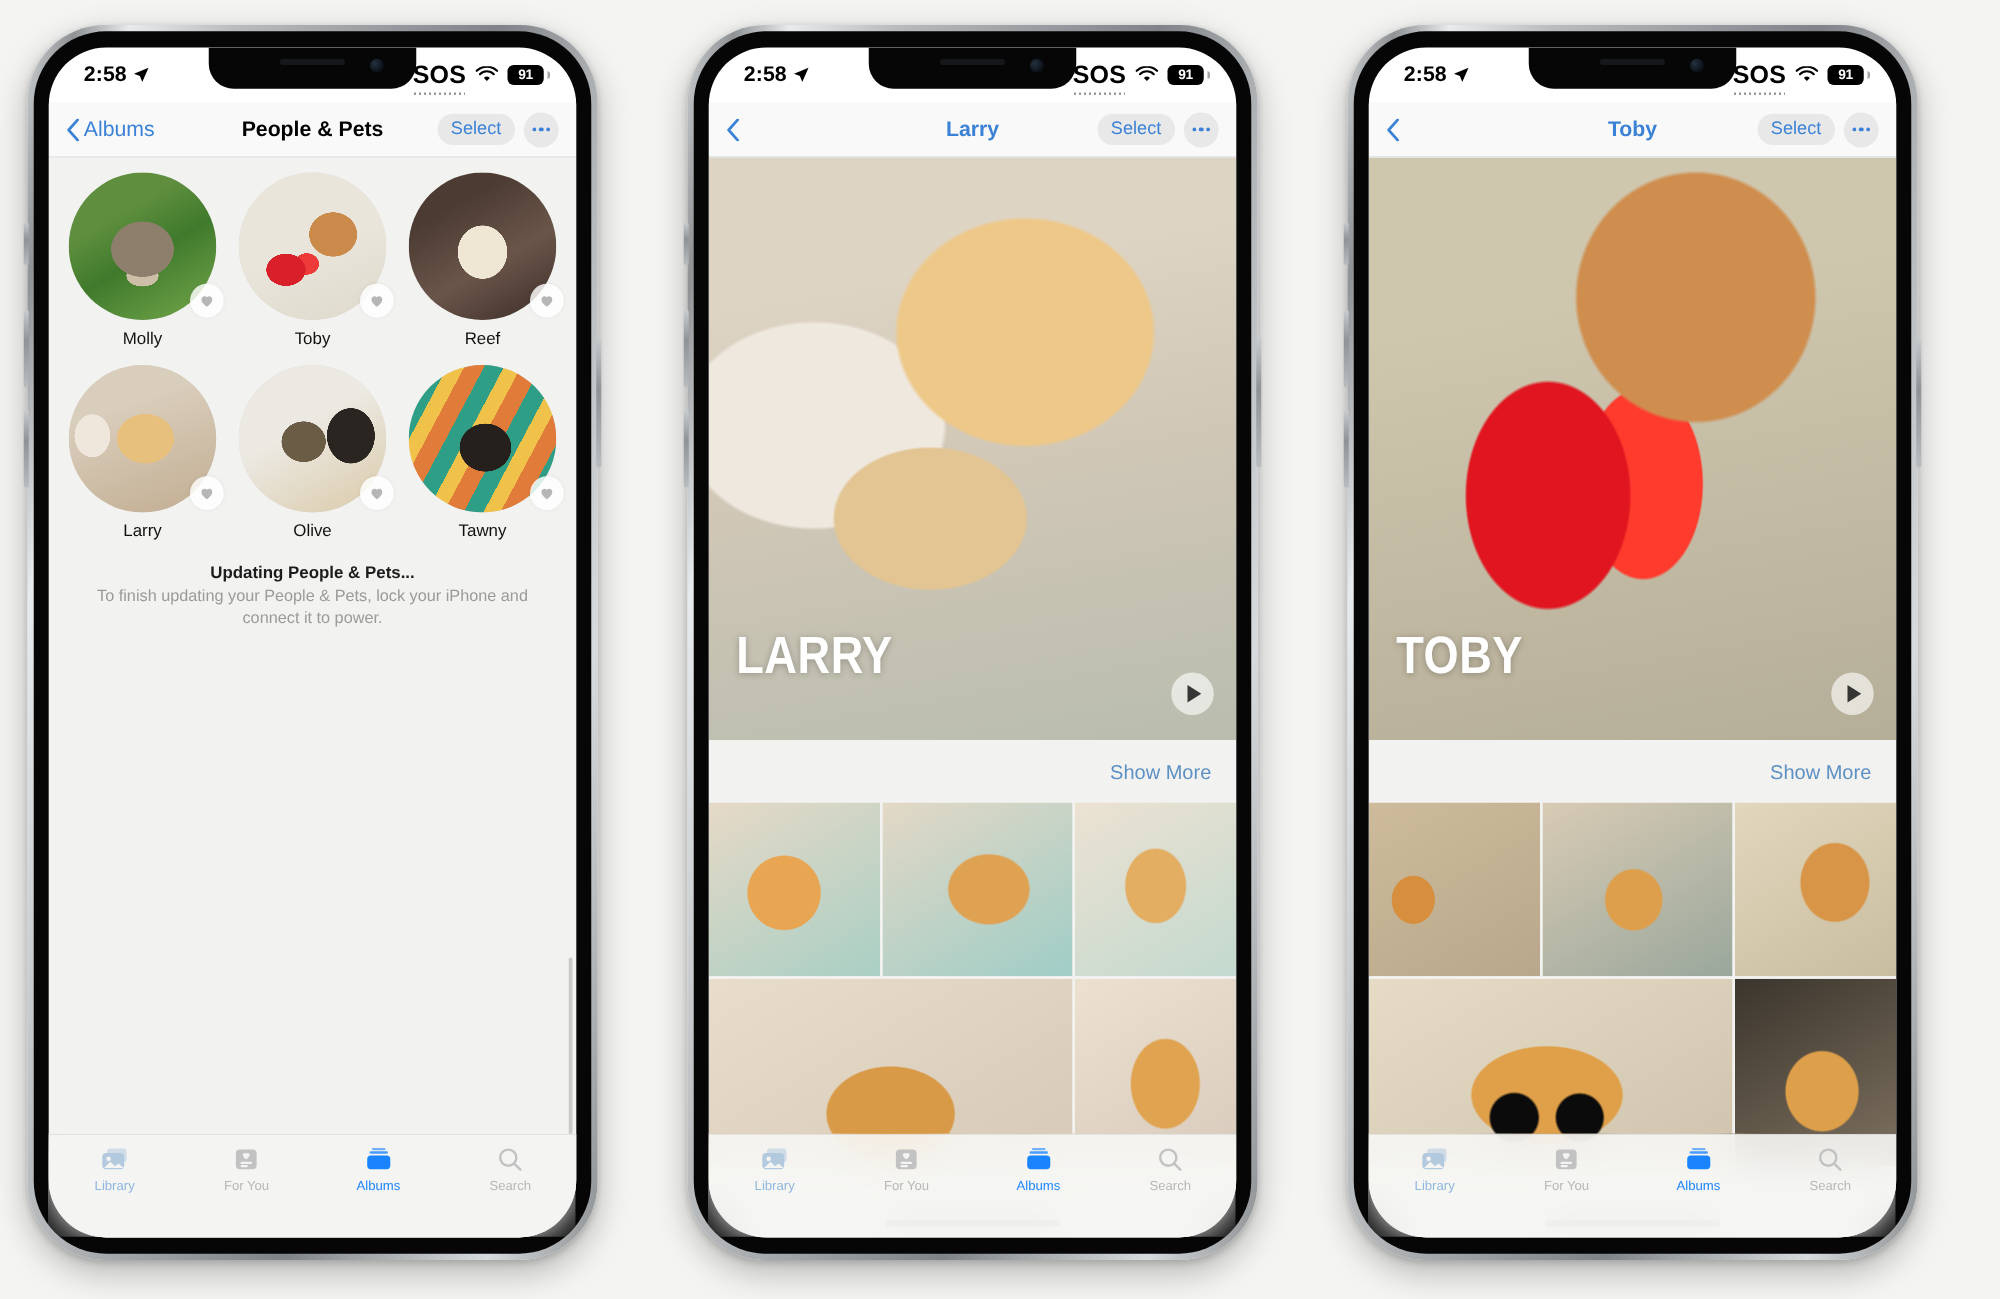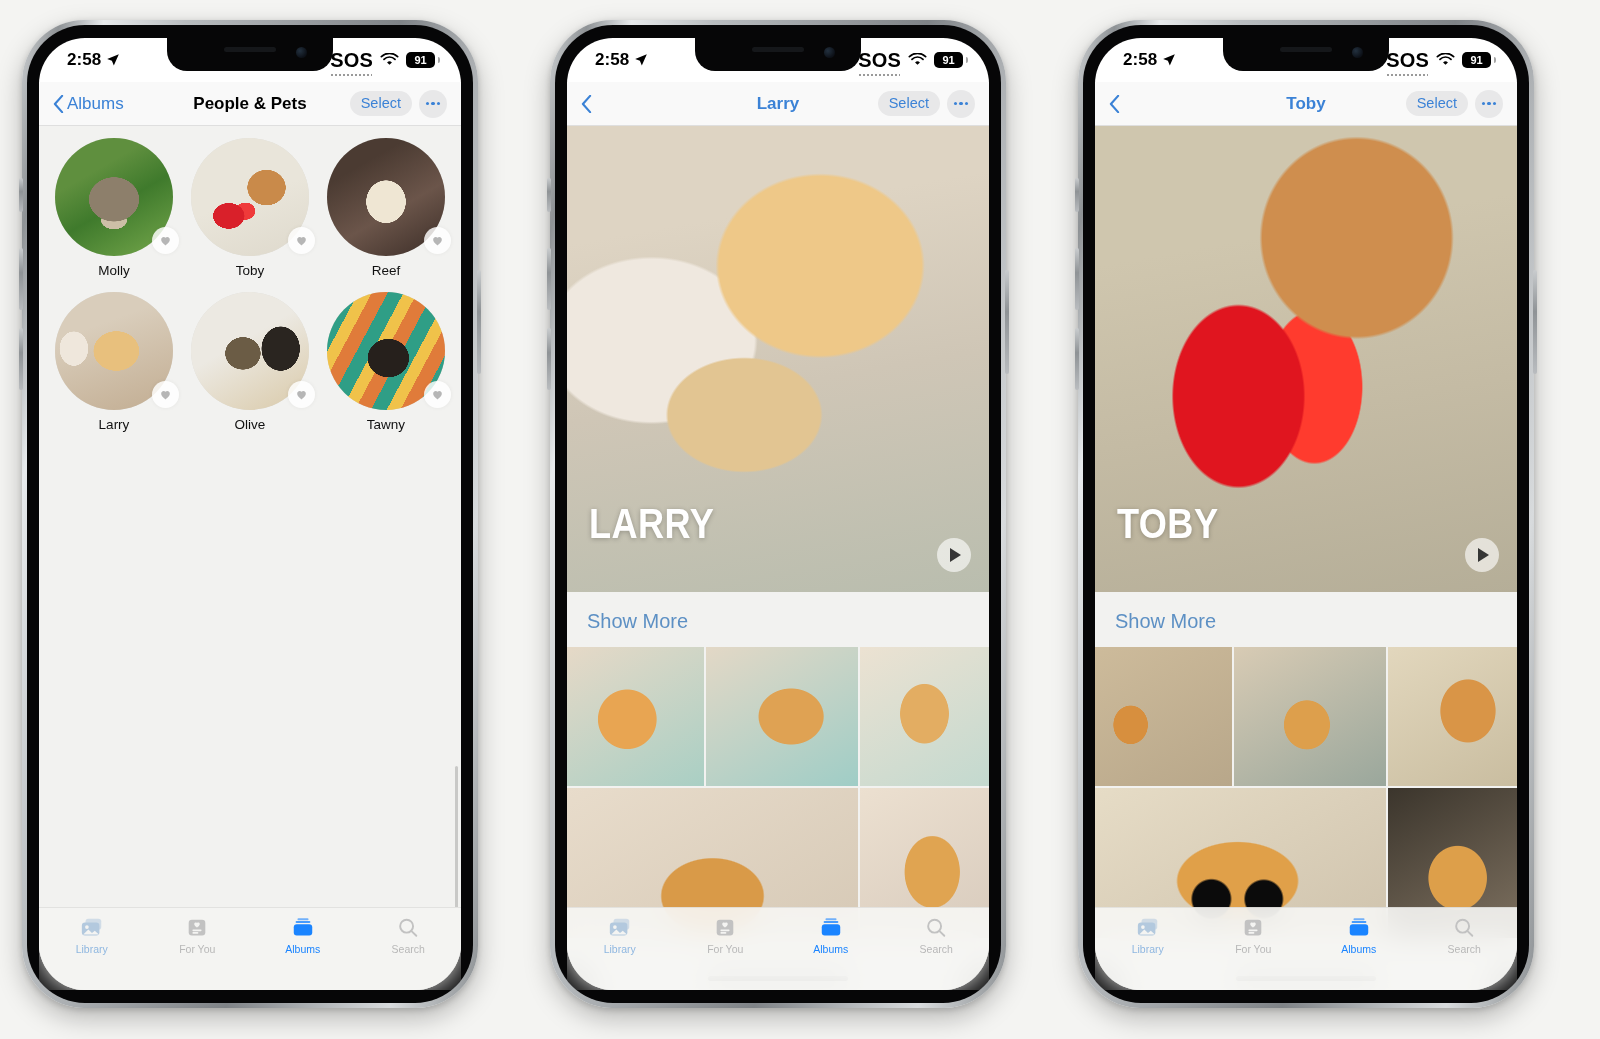--- a/index.html
+++ b/index.html
@@ -190,21 +190,21 @@
     display: flex; align-items: center; justify-content: center;
   }
   .play-btn .tri {
     width: 0; height: 0; margin-left: 3px;
     border-left: 11px solid rgba(30,30,30,.88);
     border-top: 7px solid transparent;
     border-bottom: 7px solid transparent;
   }
   .show-more {
     background: #f2f2f0; padding: 18px 20px 14px;
-    color: #5d90c4; font-size: 20px;
+    color: #5d90c4; font-size: 16px; text-align: right;
   }
 
   
   .mosaic { display: grid; grid-template-columns: 1.06fr 1.18fr 1fr; gap: 2px; background: #f2f2f0;}
   .mtile { position: relative; overflow: hidden; height: 139px; }
   .mtile .art { position: absolute; inset: 0; }
   .mtile.wide { grid-column: span 2; height: 150px; }
   .mtile.tall { height: 150px; }
 
   
@@ -423,20 +423,24 @@
                     </div>
                     <div class="heart-badge">
                       <svg viewBox="0 0 24 24">
                         <path d="M12 21s-8-5.1-8-10.3A4.7 4.7 0 0 1 12 7a4.7 4.7 0 0 1 8 3.7C20 15.9 12 21 12 21z"></path>
                       </svg>
                     </div>
                   </div>
                   <div class="pet-name">Tawny</div>
                 </div>
               </div>
+            <div class="updating">
+              <div class="u-title">Updating People &amp; Pets...</div>
+              <div class="u-sub">To finish updating your People &amp; Pets, lock your iPhone and connect it to power.</div>
+            </div>
             <div class="scroll-ind"></div>
           </div>
 
           <div class="tabbar solid" id="tabbar1">
               <div class="tab semi">
                 <span>
                   <svg class="ticon" viewBox="0 0 28 26">
                     <rect x="7" y="3" width="17" height="12" rx="3" fill="#b3c9de" opacity=".55"></rect>
                     <rect x="3" y="7" width="19" height="14" rx="3.5" fill="#b3c9de"></rect>
                     <circle cx="8.5" cy="12" r="2" fill="#f4f4f2"></circle>

